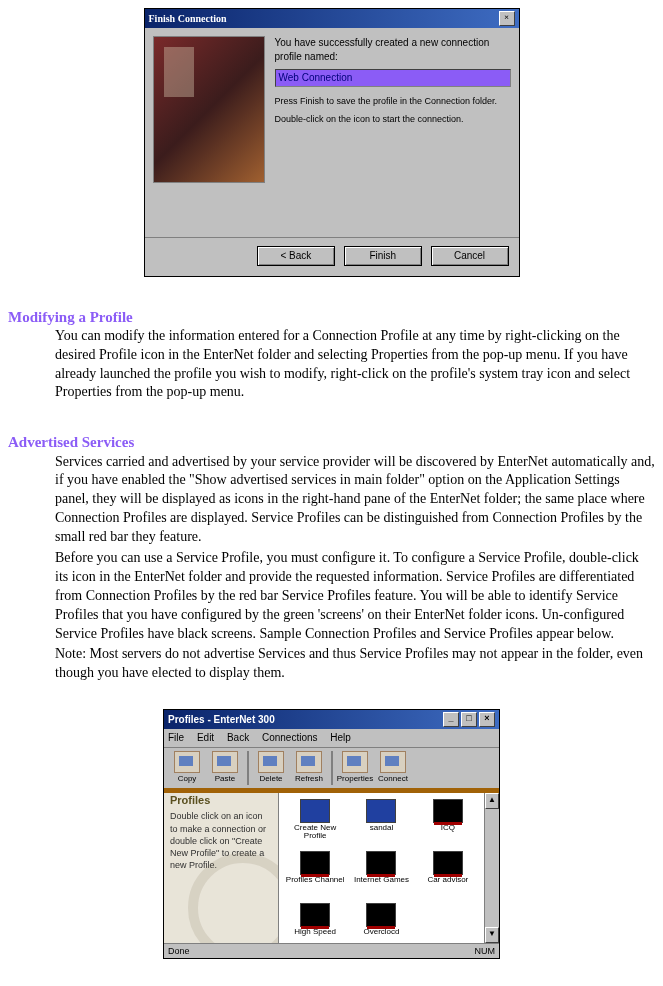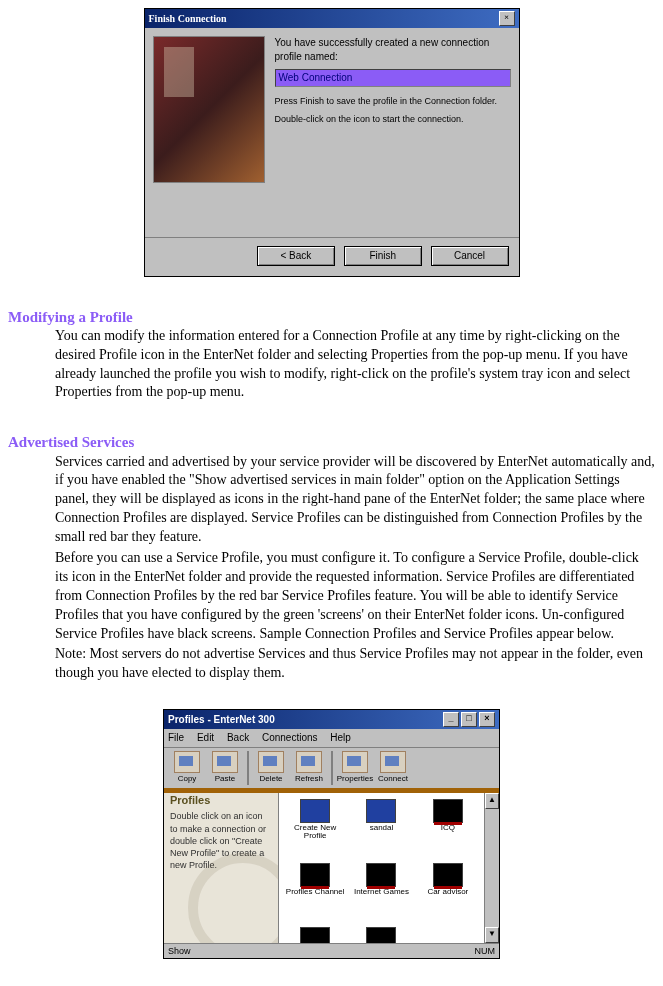--- a/index.html
+++ b/index.html
@@ -179,21 +179,21 @@
   width:90px;height:90px;
   border:10px solid rgba(120,110,80,.15);
   border-radius:50%;
 }
 .iconpane{
   flex:1;
   padding:6px 4px;
   display:grid;
   grid-template-columns:repeat(3,1fr);
   grid-auto-rows:46px;
-  gap:18px 2px;
+  gap:6px 2px;
   overflow:hidden;
 }
 .picon{
   text-align:center;
   font-size:8px;
   line-height:1.1;
 }
 .picon .pi{
   width:28px;height:22px;
   margin:0 auto 1px auto;
@@ -332,17 +332,17 @@
             <div class="pi"></div>
             <div>Overclocd</div>
           </div>
         </div>
       <div class="scrollstub">
         <div class="ar">▲</div>
         <div class="ar">▼</div>
       </div>
     </div>
     <div class="statusbar">
-      <span>Show</span>
+      <span>Done</span>
       <span>NUM</span>
     </div>
   </div>
 </div>
 
 </body></html>

